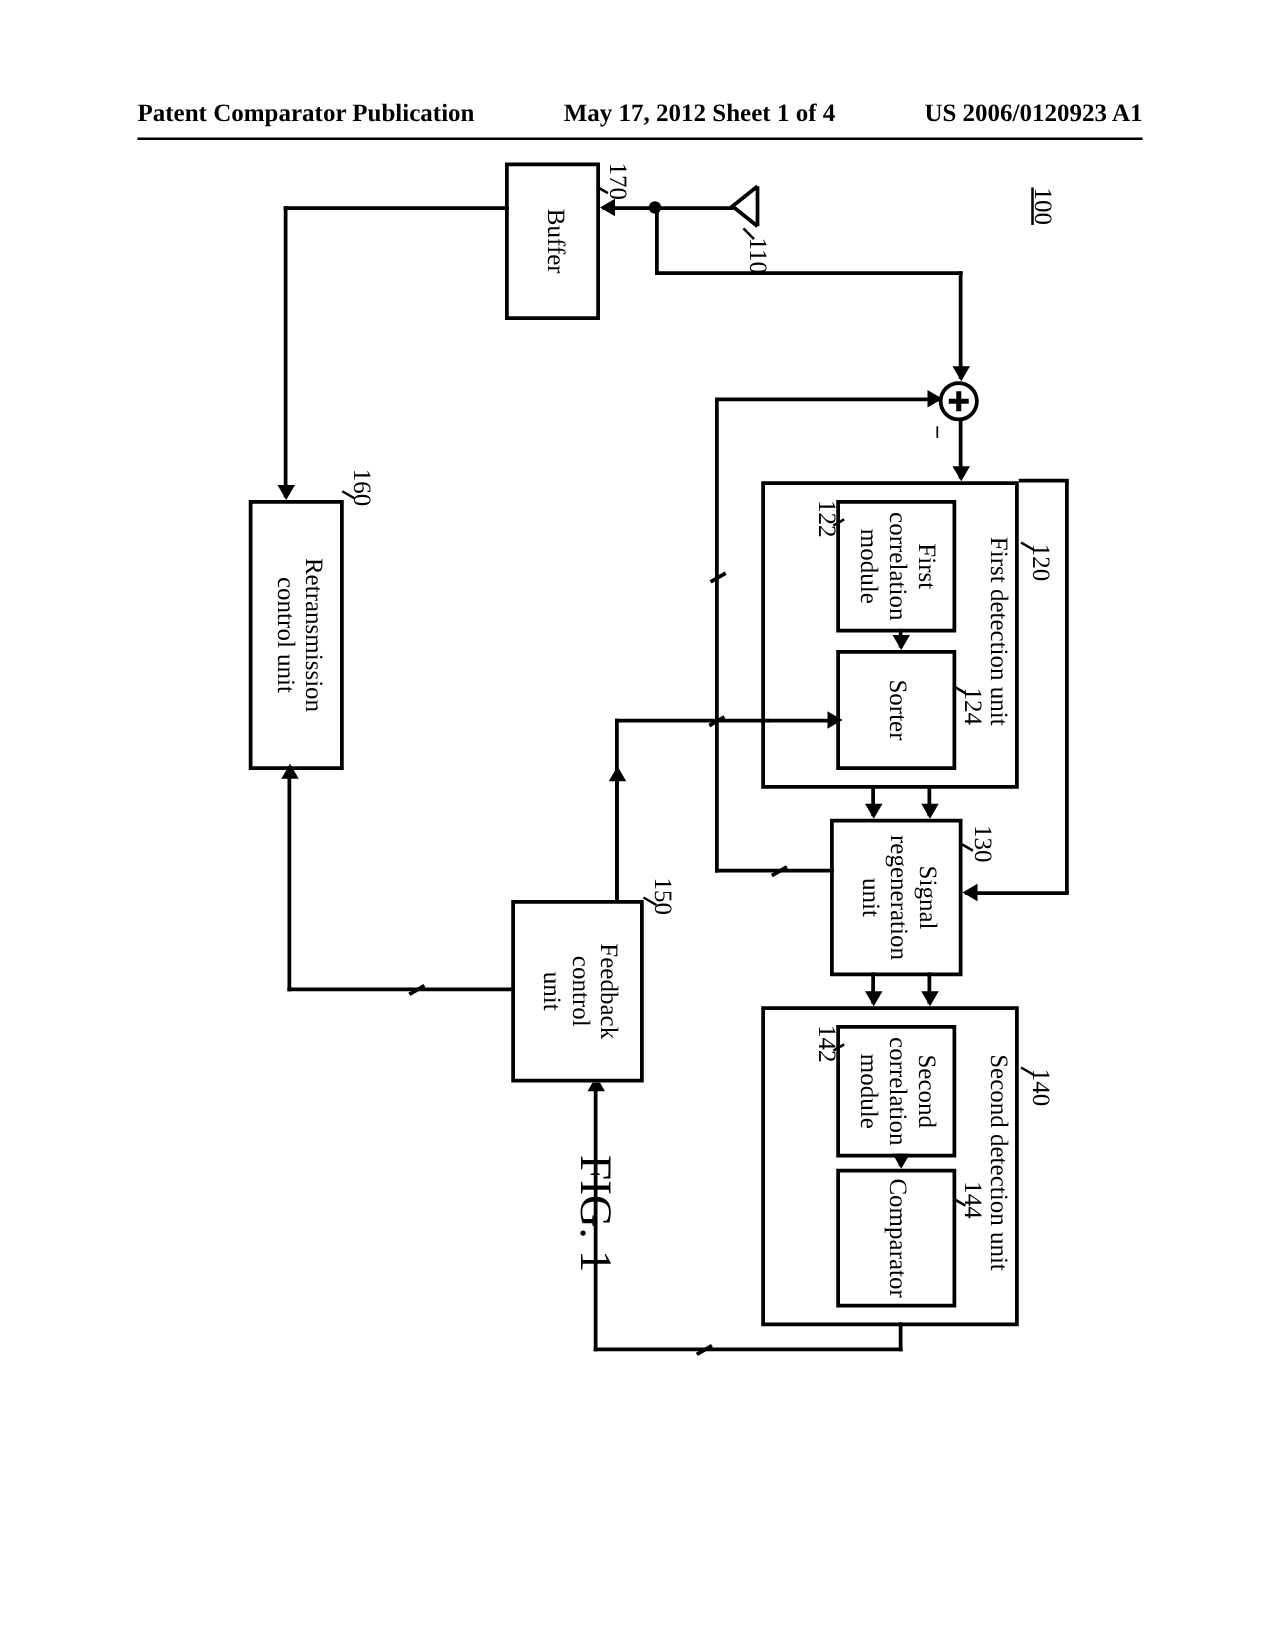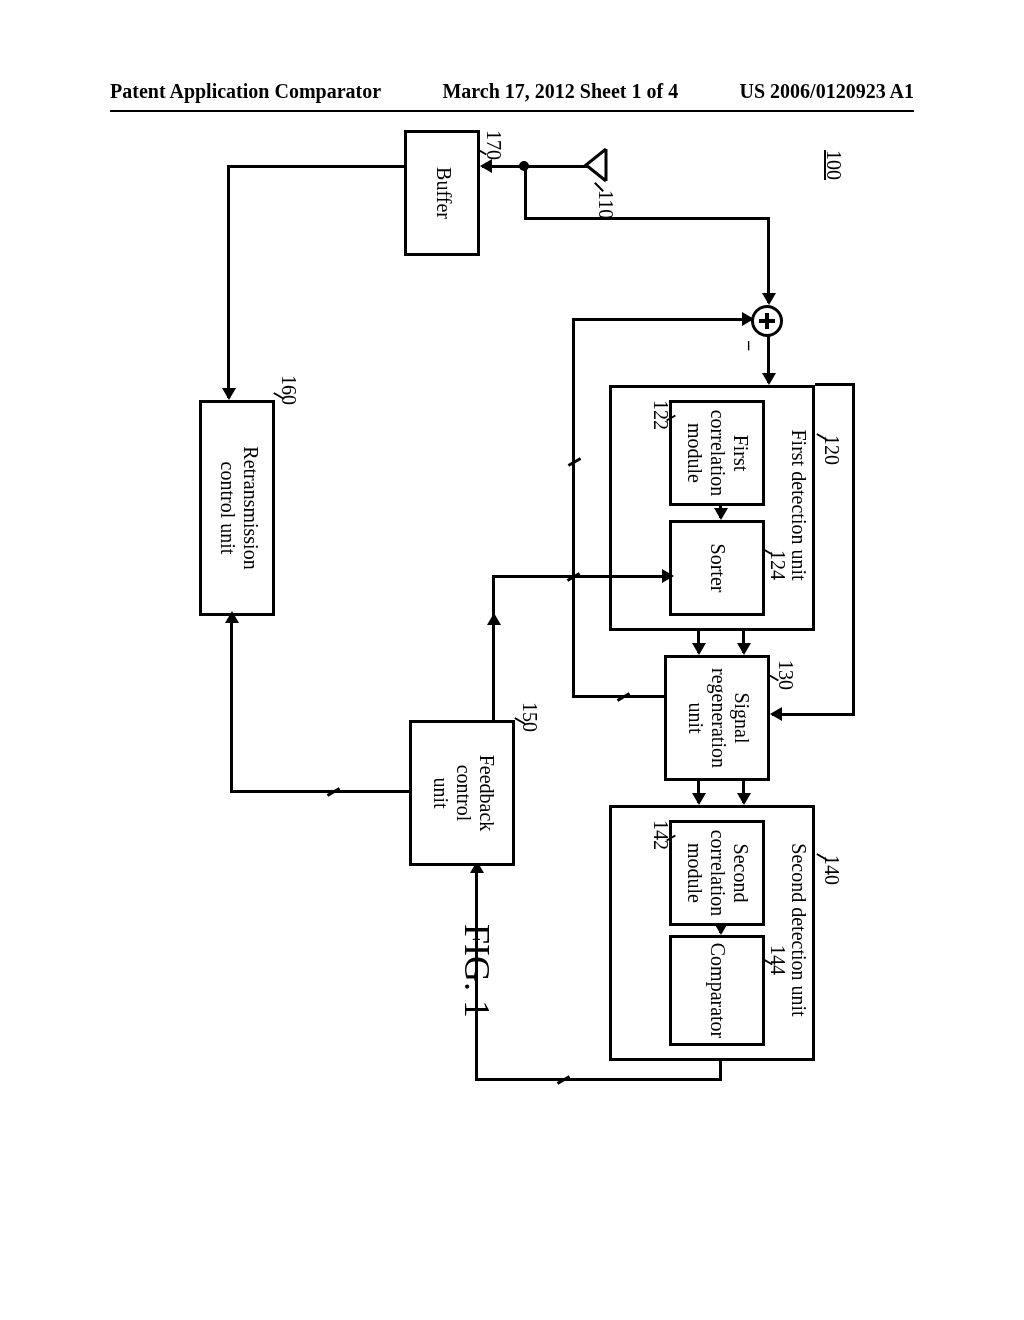--- a/index.html
+++ b/index.html
@@ -23,22 +23,22 @@
 .arrow-l::after{content:"";position:absolute;left:-2px;top:-6px;border-right:12px solid #000;border-top:7px solid transparent;border-bottom:7px solid transparent}
 .arrow-d::after{content:"";position:absolute;bottom:-2px;left:-6px;border-top:12px solid #000;border-left:7px solid transparent;border-right:7px solid transparent}
 .arrow-u::after{content:"";position:absolute;top:-2px;left:-6px;border-bottom:12px solid #000;border-left:7px solid transparent;border-right:7px solid transparent}
 .slash{position:absolute;width:14px;height:3px;background:#000;transform:rotate(60deg)}
 .fig{position:absolute;top:950px;left:430px;font-size:36px;transform:rotate(90deg);transform-origin:center center}
 </style>
 </head>
 <body>
 
 <div class="header">
-  <div>Patent Application Comparator</div>
-  <div>March 17, 2012  Sheet 1 of 4</div>
+  <div>Patent Comparator Publication</div>
+  <div>May 17, 2012  Sheet 1 of 4</div>
   <div>US 2006/0120923 A1</div>
 </div>
 <div class="hr"></div>
 
 <div class="diag">
 
   <div class="ref" style="left:-5px;top:30px;text-decoration:underline">100</div>
 
   <div class="ant">
     <svg width="40" height="30">

